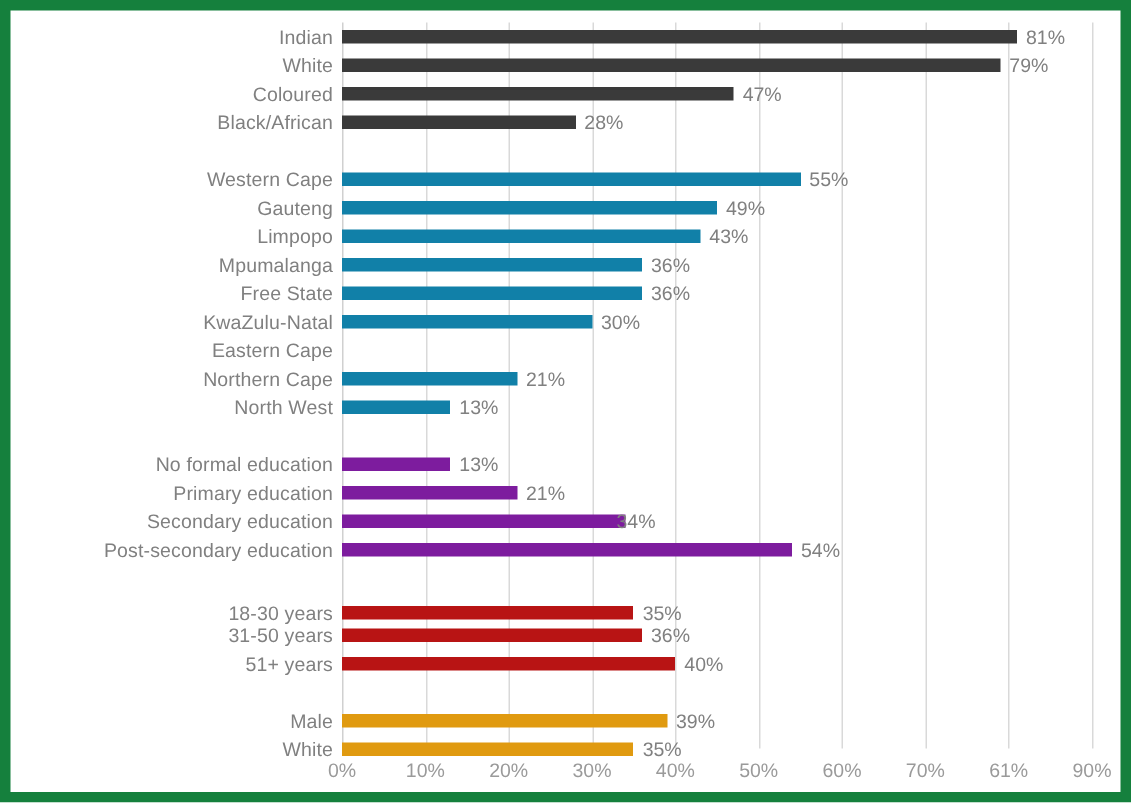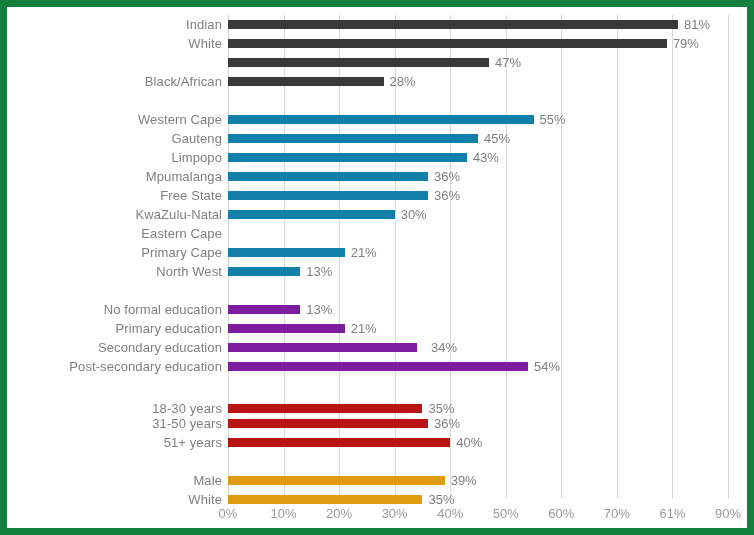--- a/index.html
+++ b/index.html
@@ -133,20 +133,21 @@
         </div>
       </div>
       <div class="bar-row" style="top: 19px;">
         <div class="row-label">White</div>
         <div class="bar-track">
           <div class="bar" style="width: 438.889px; background: rgb(58, 58, 58);"></div>
           <div class="bar-value" style="left: 444.889px;">79%</div>
         </div>
       </div>
       <div class="bar-row" style="top: 38px;">
+        <div class="row-label">Coloured</div>
         <div class="bar-track">
           <div class="bar" style="width: 261.111px; background: rgb(58, 58, 58);"></div>
           <div class="bar-value" style="left: 267.111px;">47%</div>
         </div>
       </div>
       <div class="bar-row" style="top: 57px;">
         <div class="row-label">Black/African</div>
         <div class="bar-track">
           <div class="bar" style="width: 155.556px; background: rgb(58, 58, 58);"></div>
           <div class="bar-value" style="left: 161.556px;">28%</div>
@@ -156,21 +157,21 @@
         <div class="row-label">Western Cape</div>
         <div class="bar-track">
           <div class="bar" style="width: 305.556px; background: rgb(17, 128, 168);"></div>
           <div class="bar-value" style="left: 311.556px; text-align: center;">55%</div>
         </div>
       </div>
       <div class="bar-row" style="top: 114px;">
         <div class="row-label">Gauteng</div>
         <div class="bar-track">
           <div class="bar" style="width: 250px; background: rgb(17, 128, 168);"></div>
-          <div class="bar-value" style="left: 256px;">45%</div>
+          <div class="bar-value" style="left: 256px;">49%</div>
         </div>
       </div>
       <div class="bar-row" style="top: 133px;">
         <div class="row-label">Limpopo</div>
         <div class="bar-track">
           <div class="bar" style="width: 238.889px; background: rgb(17, 128, 168);"></div>
           <div class="bar-value" style="left: 244.889px;">43%</div>
         </div>
       </div>
       <div class="bar-row" style="top: 152px;">
@@ -191,21 +192,21 @@
         <div class="row-label">KwaZulu-Natal</div>
         <div class="bar-track">
           <div class="bar" style="width: 166.667px; background: rgb(17, 128, 168);"></div>
           <div class="bar-value" style="left: 172.667px;">30%</div>
         </div>
       </div>
       <div class="bar-row" style="top: 209px;">
         <div class="row-label">Eastern Cape</div>
       </div>
       <div class="bar-row" style="top: 228px;">
-        <div class="row-label">Primary Cape</div>
+        <div class="row-label">Northern Cape</div>
         <div class="bar-track">
           <div class="bar" style="width: 116.667px; background: rgb(17, 128, 168);"></div>
           <div class="bar-value" style="left: 122.667px;">21%</div>
         </div>
       </div>
       <div class="bar-row" style="top: 247px;">
         <div class="row-label">North West</div>
         <div class="bar-track">
           <div class="bar" style="width: 72.2222px; background: rgb(17, 128, 168);"></div>
           <div class="bar-value" style="left: 78.2222px;">13%</div>
@@ -222,21 +223,21 @@
         <div class="row-label">Primary education</div>
         <div class="bar-track">
           <div class="bar" style="width: 116.667px; background: rgb(125, 28, 158);"></div>
           <div class="bar-value" style="left: 122.667px;">21%</div>
         </div>
       </div>
       <div class="bar-row" style="top: 323px;">
         <div class="row-label">Secondary education</div>
         <div class="bar-track">
           <div class="bar" style="width: 188.889px; background: rgb(125, 28, 158);"></div>
-          <div class="bar-value" style="left: 203px; text-align: center;">34%</div>
+          <div class="bar-value" style="left: 183px; text-align: center;">34%</div>
         </div>
       </div>
       <div class="bar-row" style="top: 342px;">
         <div class="row-label">Post-secondary education</div>
         <div class="bar-track">
           <div class="bar" style="width: 300px; background: rgb(125, 28, 158);"></div>
           <div class="bar-value" style="left: 306px;">54%</div>
         </div>
       </div>
       <div class="bar-row" style="top: 384px; padding-left: 28px;">

